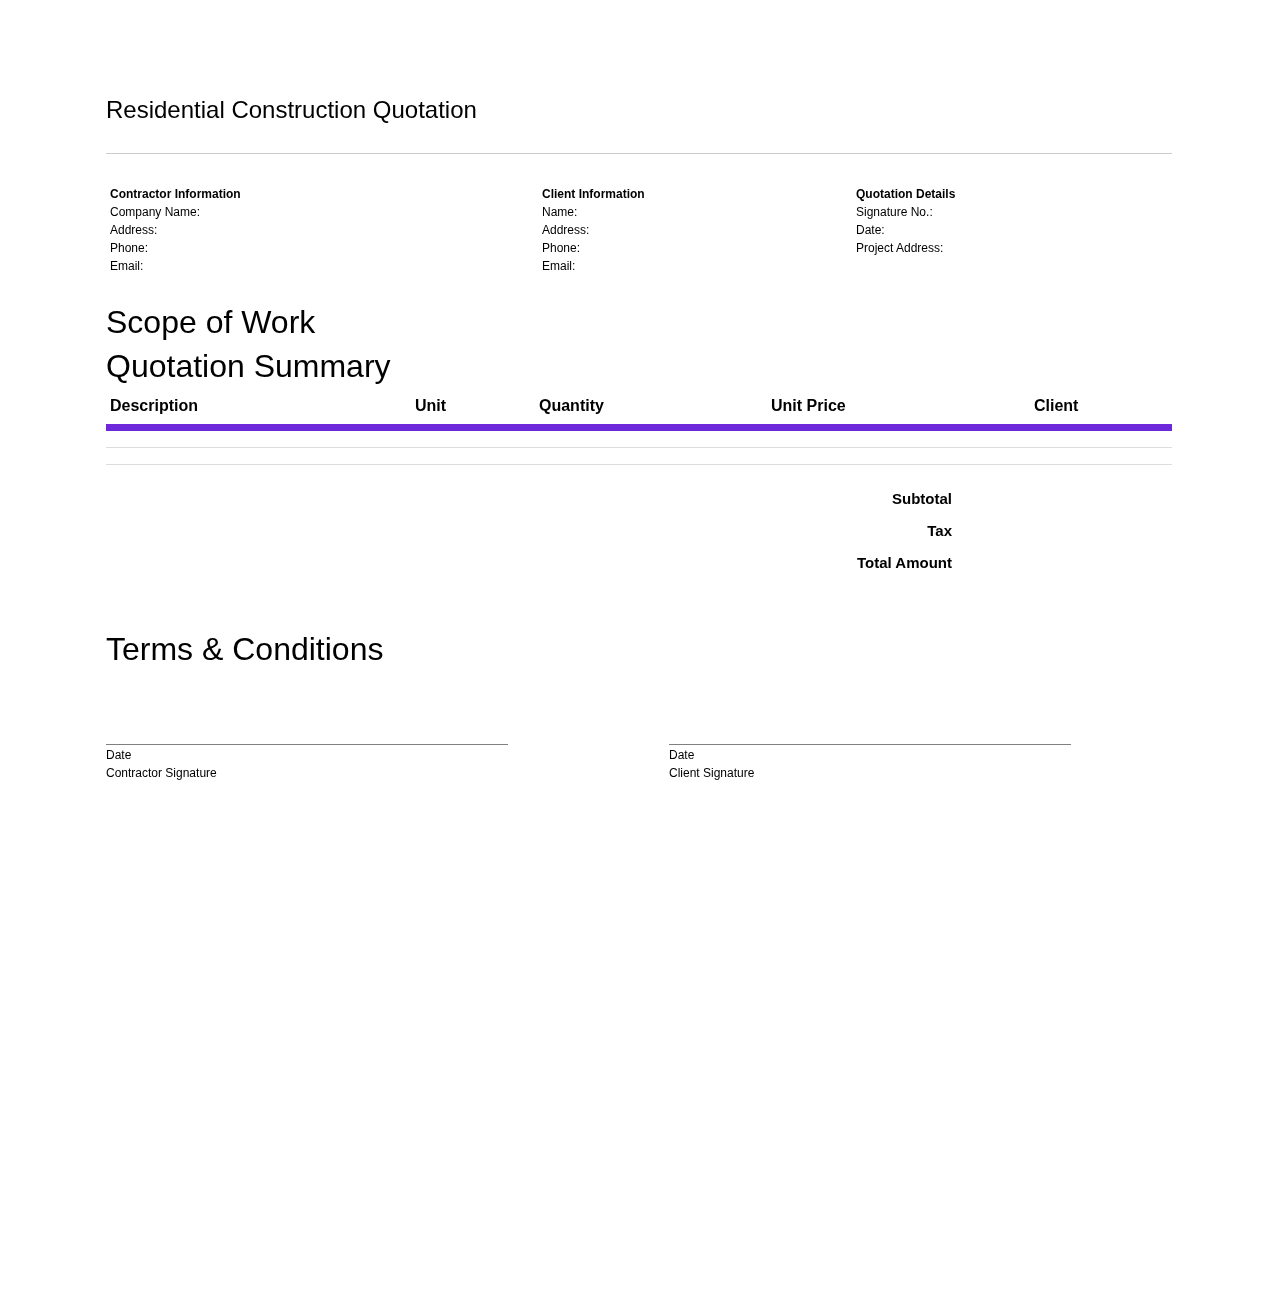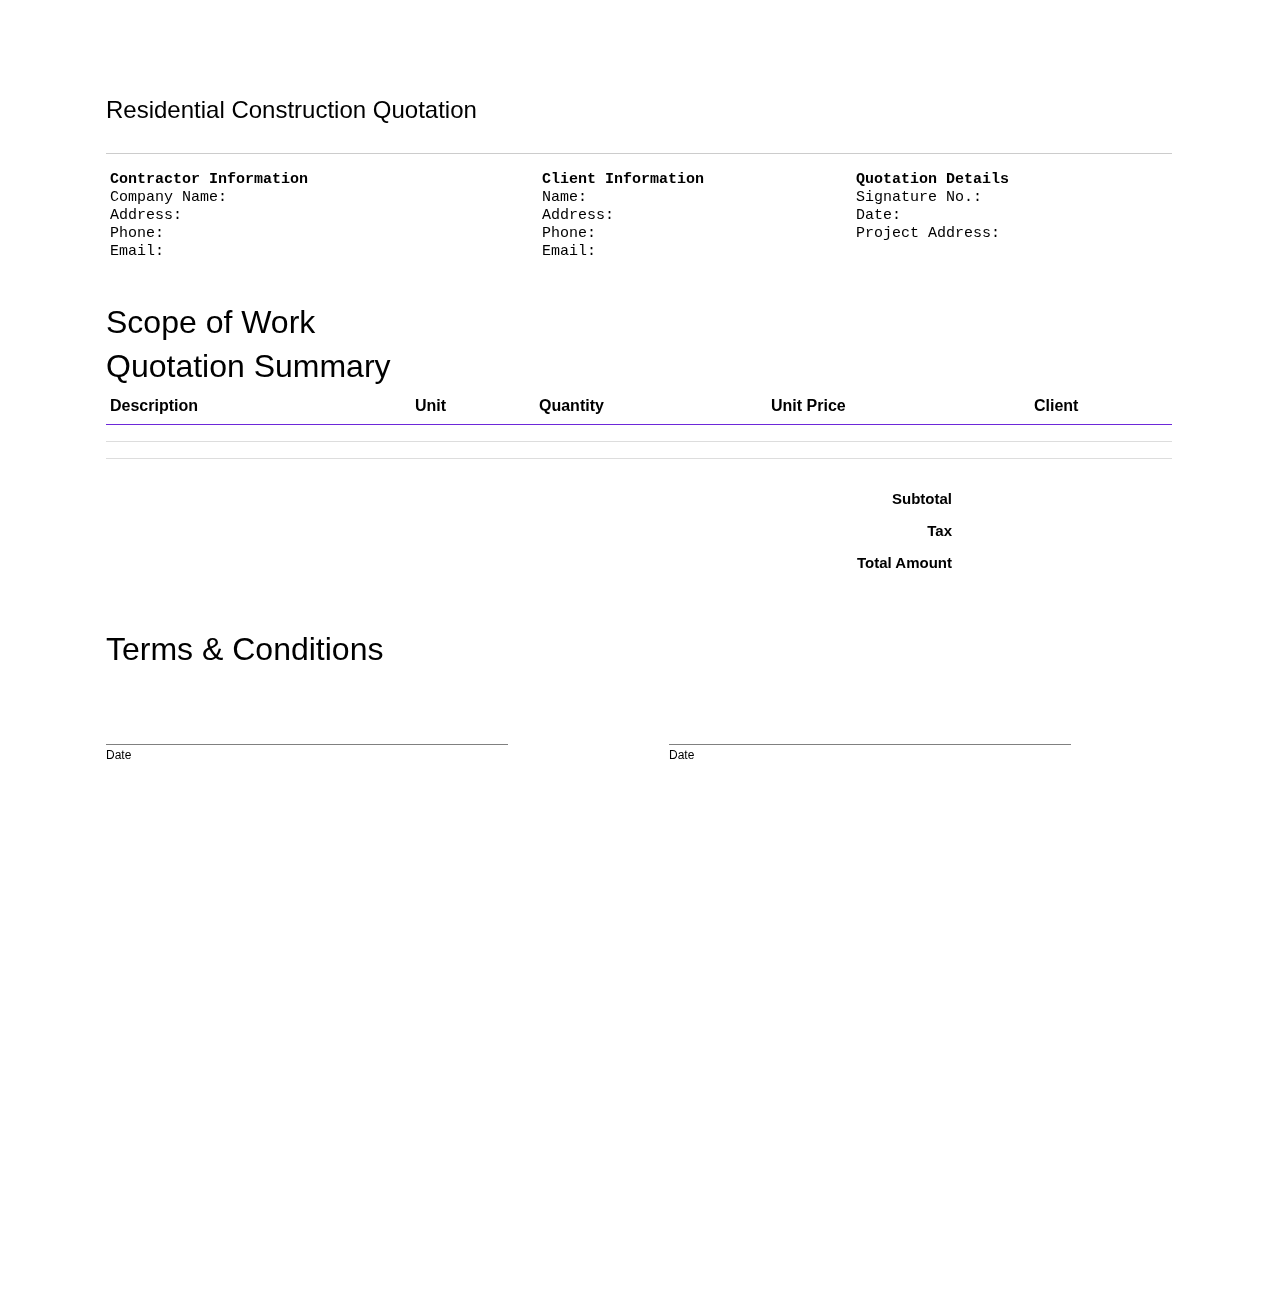--- a/index.html
+++ b/index.html
@@ -35,24 +35,23 @@
       top: 153px;
       left: 0;
       width: 1066px;
       height: 0;
       border: none;
       border-top: 1px solid #cccccc;
       margin: 0;
     }
     .info-block {
       position: absolute;
-      top: 171px;
-      font-size: 15px;
+      top: 185px;
+      font-size: 12px;
       line-height: 18px;
-      font-family: Liberation Mono, monospace;
     }
     .info-block .info-heading {
       font-weight: bold;
     }
     .info-block div {
       white-space: nowrap;
     }
     #contractor-info { left: 4px; }
     #client-info { left: 420px; margin-left: 16px; }
     #quotation-info { left: 750px; }
@@ -76,21 +75,21 @@
       left: 0;
       width: 1066px;
       border-collapse: collapse;
       font-size: 16px;
     }
     .items-table th {
       text-align: left;
       font-weight: bold;
       padding: 4px 4px 8px 4px;
       height: 20px;
-      border-bottom: 1px solid #6d28d9;
+      border-bottom: 7px solid #6d28d9;
       white-space: nowrap;
     }
     .items-table td {
       height: 16px;
       padding: 0 4px;
       border-bottom: 1px solid #dddddd;
     }
     .items-table col.c-desc { width: 305px; }
     .items-table col.c-unit { width: 124px; }
     .items-table col.c-qty { width: 232px; }
@@ -197,20 +196,22 @@
 
   <div class="totals" id="subtotal-row">Subtotal</div>
   <div class="totals" id="tax-row">Tax</div>
   <div class="totals" id="total-amount-row">Total Amount</div>
 
   <h2 class="section-heading" id="terms-heading">Terms &amp; Conditions</h2>
 
   <div class="signature" id="contractor-signature">
     <div class="sig-line"></div>
     <div>Date</div>
+    <div>Contractor Signature</div>
   </div>
 
   <div class="signature" id="client-signature">
     <div class="sig-line"></div>
     <div>Date</div>
+    <div>Client Signature</div>
   </div>
 
 </div>
 
 </body></html>

